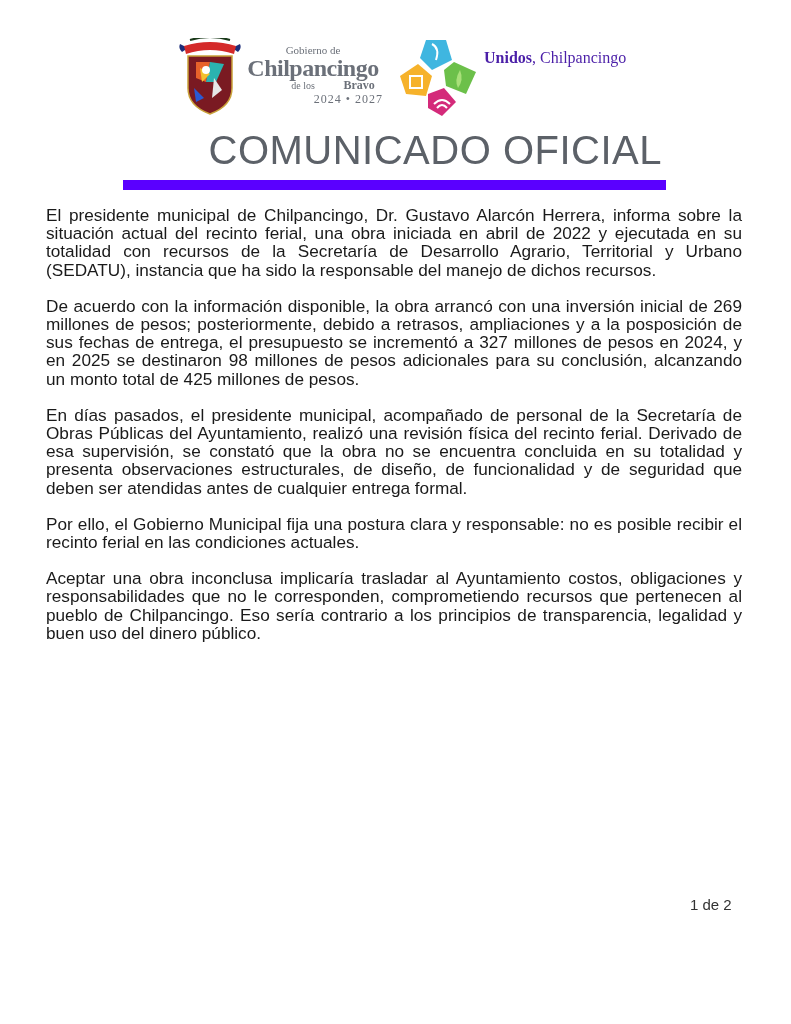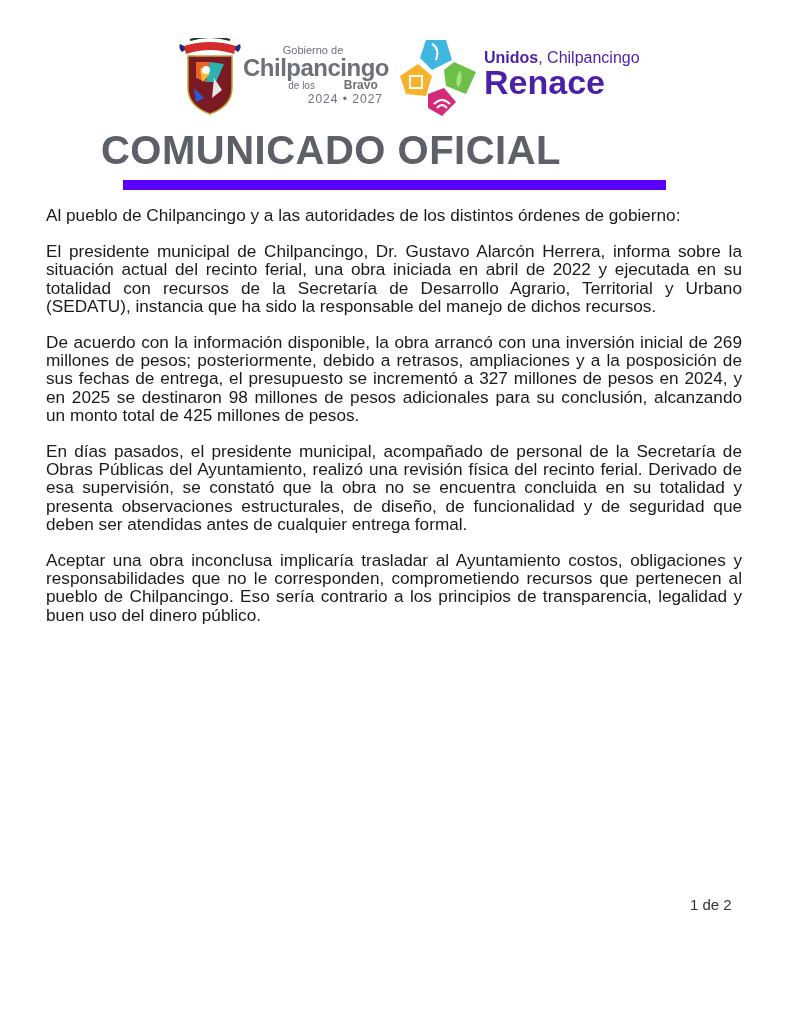--- a/index.html
+++ b/index.html
@@ -1,33 +1,33 @@
 <!DOCTYPE html>
 <html><head>
 <meta charset="utf-8">
 <style>
   html, body { margin:0; padding:0; background:#ffffff; }
   body { width:791px; height:1024px; position:relative; overflow:hidden; font-family:"Liberation Sans", sans-serif; color:#1a1a1a; }
 
-  .header { position:absolute; left:0; top:30px; width:791px; height:90px; }
+  .header { position:absolute; left:0; top:30px; width:791px; height:90px;font-family:Liberation Serif, serif; }
   .shield { position:absolute; left:178px; top:8px; width:64px; height:78px; }
   .gov-text { position:absolute; left:243px; top:14px; width:140px; text-align:center; color:#6b7079; }
   .gov-text .l1 { font-size:11px; line-height:12px; }
   .gov-text .l2 { font-size:24px; line-height:24px; font-weight:bold; letter-spacing:-0.5px; }
   .gov-text .l3 { font-size:10px; line-height:11px; padding-left:40px; }
   .gov-text .l3 b { font-size:12px;padding-left:26px; }
   .gov-text .l4 { font-size:12px; line-height:16px; letter-spacing:1px;text-align:right; }
 
   .renace-logo { position:absolute; left:396px; top:6px; width:88px; height:80px; }
   .renace-text { position:absolute; left:484px; top:20px; color:#4b1fa8; }
   .renace-text .r1 { font-size:16px; line-height:16px; }
   .renace-text .r1 b { font-weight:bold; }
   .renace-text .r2 { font-size:34px; line-height:32px; font-weight:bold; letter-spacing:0px; }
 
-  .title { position:absolute; left:0; top:124px; width:662px; text-align:center; font-size:40px; font-weight:bold; color:#5c6168; letter-spacing:0.5px; line-height:52px; }
+  .title { position:absolute; left:0; top:124px; width:662px; text-align:right; font-size:40px; font-weight:normal; color:#5c6168; letter-spacing:0.5px; line-height:52px; }
   .title-bar { position:absolute; left:123px; top:180px; width:543px; height:10px; background:#5a00ff; }
 
   .content { position:absolute; left:46px; top:206px; width:696px; font-size:17.2px; line-height:18.2px; text-align:justify; color:#1a1a1a; font-family:"Liberation Sans", sans-serif; }
   .content p { margin:0 0 18px 0; }
 
   .page-num { position:absolute; left:690px; top:896px; font-size:15px; color:#333; }
 </style>
 </head>
 <body>
 
@@ -58,28 +58,27 @@
     <path d="M58 26 L80 36 L70 58 L50 50 L48 34 Z" fill="#6cc04a"></path>
     <path d="M64 34 Q68 44 62 52 Q58 44 64 34" fill="#a9e07a"></path>
     <path d="M4 40 L22 28 L36 40 L30 60 L10 58 Z" fill="#f6b22b"></path>
     <rect x="14" y="40" width="12" height="12" fill="none" stroke="#ffffff" stroke-width="2"></rect>
     <path d="M32 58 L48 52 L60 66 L46 80 L32 72 Z" fill="#d42a7a"></path>
     <path d="M38 68 Q46 60 54 68" stroke="#ffffff" stroke-width="2" fill="none"></path>
     <path d="M41 72 Q46 66 51 72" stroke="#ffffff" stroke-width="2" fill="none"></path>
   </svg>
   <div class="renace-text">
     <div class="r1"><b>Unidos</b><span>, Chilpancingo</span></div>
-    <div class="r2">Renace</div>
   </div>
 </div>
 
 <div class="title">COMUNICADO OFICIAL</div>
 <div class="title-bar"></div>
 
 <div class="content">
-  <p>Al pueblo de Chilpancingo y a las autoridades de los distintos órdenes de gobierno:</p>
   <p>El presidente municipal de Chilpancingo, Dr. Gustavo Alarcón Herrera, informa sobre la situación actual del recinto ferial, una obra iniciada en abril de 2022 y ejecutada en su totalidad con recursos de la Secretaría de Desarrollo Agrario, Territorial y Urbano (SEDATU), instancia que ha sido la responsable del manejo de dichos recursos.</p>
   <p>De acuerdo con la información disponible, la obra arrancó con una inversión inicial de 269 millones de pesos; posteriormente, debido a retrasos, ampliaciones y a la posposición de sus fechas de entrega, el presupuesto se incrementó a 327 millones de pesos en 2024, y en 2025 se destinaron 98 millones de pesos adicionales para su conclusión, alcanzando un monto total de 425 millones de pesos.</p>
   <p>En días pasados, el presidente municipal, acompañado de personal de la Secretaría de Obras Públicas del Ayuntamiento, realizó una revisión física del recinto ferial. Derivado de esa supervisión, se constató que la obra no se encuentra concluida en su totalidad y presenta observaciones estructurales, de diseño, de funcionalidad y de seguridad que deben ser atendidas antes de cualquier entrega formal.</p>
+  <p>Por ello, el Gobierno Municipal fija una postura clara y responsable: no es posible recibir el recinto ferial en las condiciones actuales.</p>
   <p>Aceptar una obra inconclusa implicaría trasladar al Ayuntamiento costos, obligaciones y responsabilidades que no le corresponden, comprometiendo recursos que pertenecen al pueblo de Chilpancingo. Eso sería contrario a los principios de transparencia, legalidad y buen uso del dinero público.</p>
 </div>
 
 <div class="page-num">1 de 2</div>
 
 </body></html>

